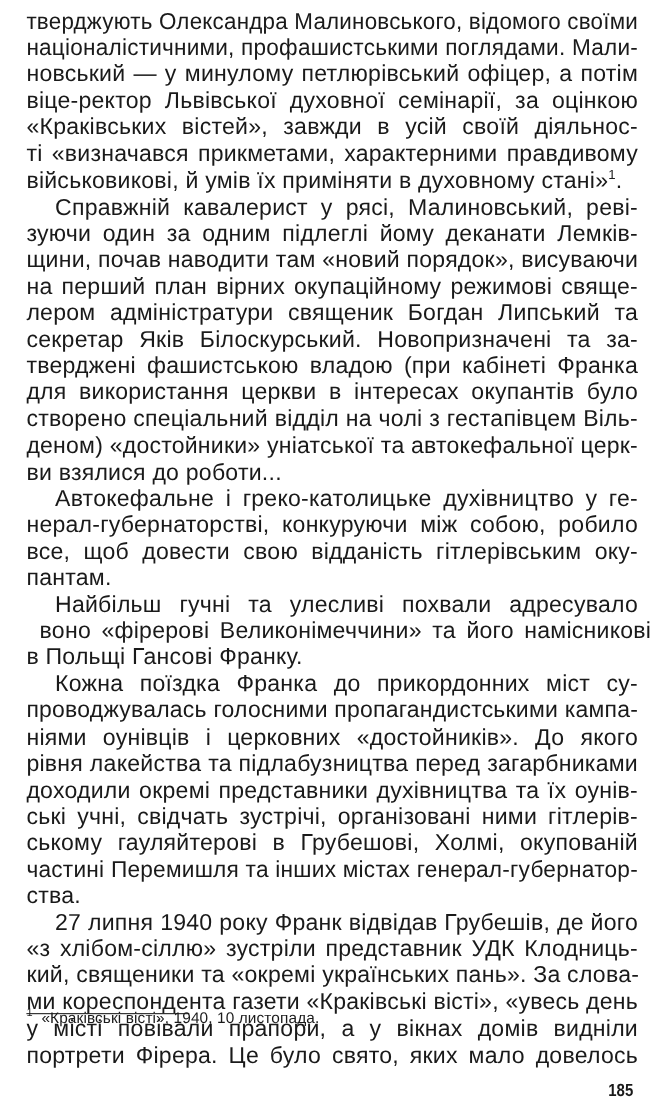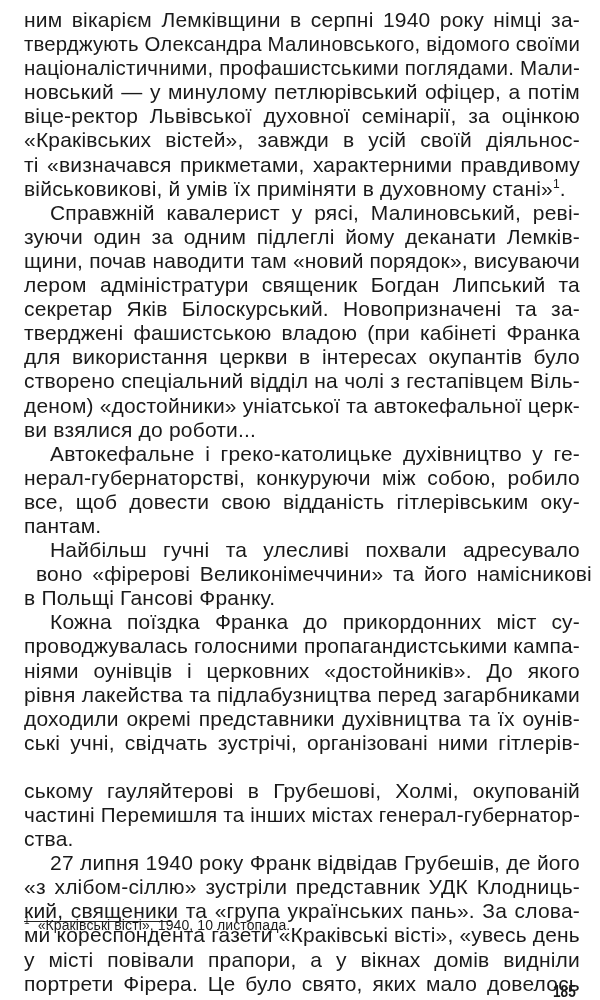--- a/index.html
+++ b/index.html
@@ -79,34 +79,34 @@
       transform: scaleX(0.85);
       transform-origin: left center;
     }
   </style>
 </head>
 <body>
 
 <div class="page">
 
   <div>
-    <span class="line" style="width: 556px; box-sizing: border-box;">ним вікарієм Лемківщини в серпні 1940 року німці за-</span>
     <span class="line" style="transform: scaleX(0.9694); width: 573.6px;">тверджують Олександра Малиновського, відомого своїми</span>
     <span class="line" style="transform: scaleX(0.9779); width: 568.5px;">націоналістичними, профашистськими поглядами. Мали-</span>
     <span class="line" style="width: 556px; box-sizing: border-box;">новський — у минулому петлюрівський офіцер, а потім</span>
     <span class="line" style="width: 556px; box-sizing: border-box;">віце-ректор Львівської духовної семінарії, за оцінкою</span>
     <span class="line" style="width: 556px; box-sizing: border-box;">«Краківських вістей», завжди в усій своїй діяльнос-</span>
     <span class="line" style="width: 556px; box-sizing: border-box;">ті «визначався прикметами, характерними правдивому</span>
     <span class="line last"><span>військовикові, й умів їх приміняти в духовному стані»</span><sup>1</sup>.</span>
   </div>
 
   <div>
     <span class="line indent" style="width: 556px; box-sizing: border-box;">Справжній кавалерист у рясі, Малиновський, реві-</span>
     <span class="line" style="width: 556px; box-sizing: border-box;">зуючи один за одним підлеглі йому деканати Лемків-</span>
     <span class="line" style="transform: scaleX(0.9991); width: 556.5px;">щини, почав наводити там «новий порядок», висуваючи</span>
+    <span class="line" style="width: 556px; box-sizing: border-box;">на перший план вірних окупаційному режимові свяще-</span>
     <span class="line" style="width: 556px; box-sizing: border-box;">лером адміністратури священик Богдан Липський та</span>
     <span class="line" style="width: 556px; box-sizing: border-box;">секретар Яків Білоскурський. Новопризначені та за-</span>
     <span class="line" style="width: 556px; box-sizing: border-box;">тверджені фашистською владою (при кабінеті Франка</span>
     <span class="line" style="width: 556px; box-sizing: border-box;">для використання церкви в інтересах окупантів було</span>
     <span class="line" style="width: 556px; box-sizing: border-box;">створено спеціальний відділ на чолі з гестапівцем Віль-</span>
     <span class="line" style="transform: scaleX(0.9979); width: 557.2px;">деном) «достойники» уніатської та автокефальної церк-</span>
     <span class="line last">ви взялися до роботи...</span>
   </div>
 
   <div>
@@ -122,29 +122,29 @@
     <span class="line last">в Польщі Гансові Франку.</span>
   </div>
 
   <div>
     <span class="line indent" style="width: 556px; box-sizing: border-box;">Кожна поїздка Франка до прикордонних міст су-</span>
     <span class="line" style="transform: scaleX(0.9957); width: 558.4px;">проводжувалась голосними пропагандистськими кампа-</span>
     <span class="line" style="width: 556px; box-sizing: border-box;">ніями оунівців і церковних «достойників». До якого</span>
     <span class="line" style="width: 556px; box-sizing: border-box;">рівня лакейства та підлабузництва перед загарбниками</span>
     <span class="line" style="width: 556px; box-sizing: border-box;">доходили окремі представники духівництва та їх оунів-</span>
     <span class="line" style="width: 556px; box-sizing: border-box;">ські учні, свідчать зустрічі, організовані ними гітлерів-</span>
-    <span class="line" style="width: 556px; box-sizing: border-box; margin-top: 24px;">ському гауляйтерові в Грубешові, Холмі, окупованій</span>
+    <span class="line" style="width: 556px; box-sizing: border-box;">ському гауляйтерові в Грубешові, Холмі, окупованій</span>
     <span class="line" style="transform: scaleX(0.9828); width: 565.7px;">частині Перемишля та інших містах генерал-губернатор-</span>
     <span class="line last">ства.</span>
   </div>
 
   <div>
     <span class="line indent" style="width: 556px; box-sizing: border-box;">27 липня 1940 року Франк відвідав Грубешів, де його</span>
     <span class="line" style="width: 556px; box-sizing: border-box;">«з хлібом-сіллю» зустріли представник УДК Клодниць-</span>
-    <span class="line" style="width: 556px; box-sizing: border-box;">кий, священики та «група українських пань». За слова-</span>
+    <span class="line" style="width: 556px; box-sizing: border-box;">кий, священики та «окремі українських пань». За слова-</span>
     <span class="line" style="transform: scaleX(0.9984); width: 556.9px;">ми кореспондента газети «Краківські вісті», «увесь день</span>
     <span class="line" style="width: 556px; box-sizing: border-box;">у місті повівали прапори, а у вікнах домів видніли</span>
     <span class="line" style="width: 556px; box-sizing: border-box;">портрети Фірера. Це було свято, яких мало довелось</span>
   </div>
 </div>
 
 <div class="footnote-rule"></div>
 
 <div class="footnote">
   <span class="fn-mark">1</span><span>«Краківські вісті», 1940, 10 листопада.</span>

